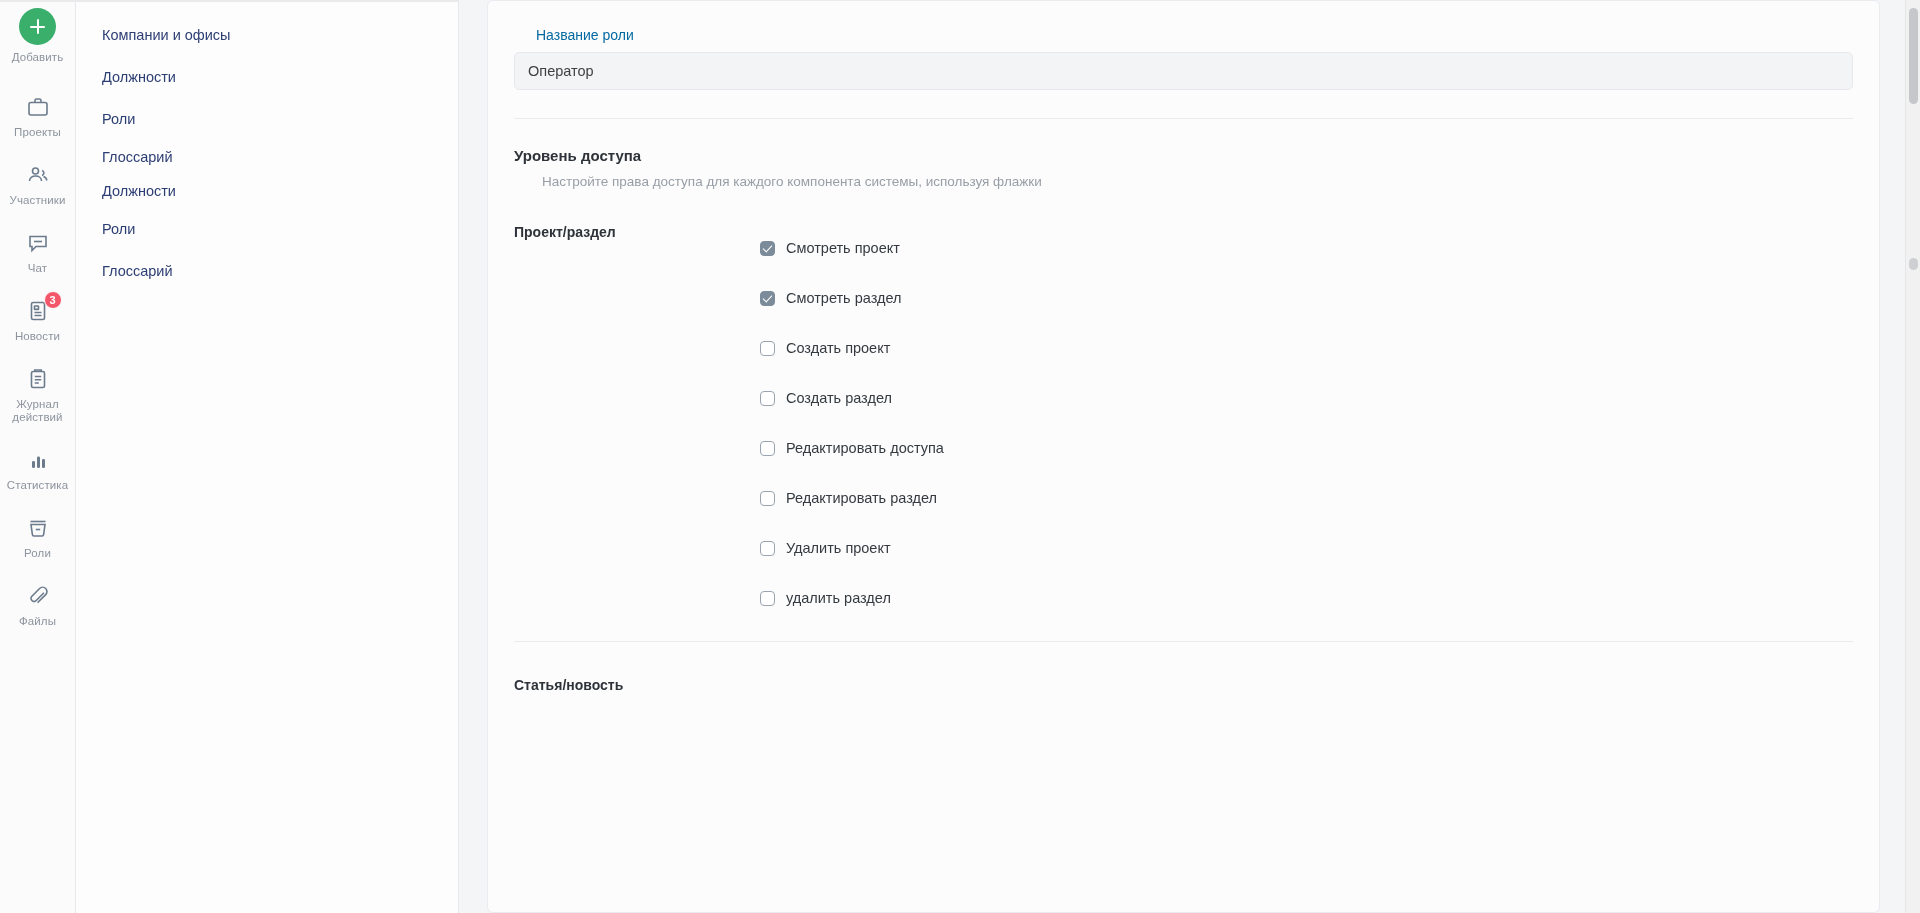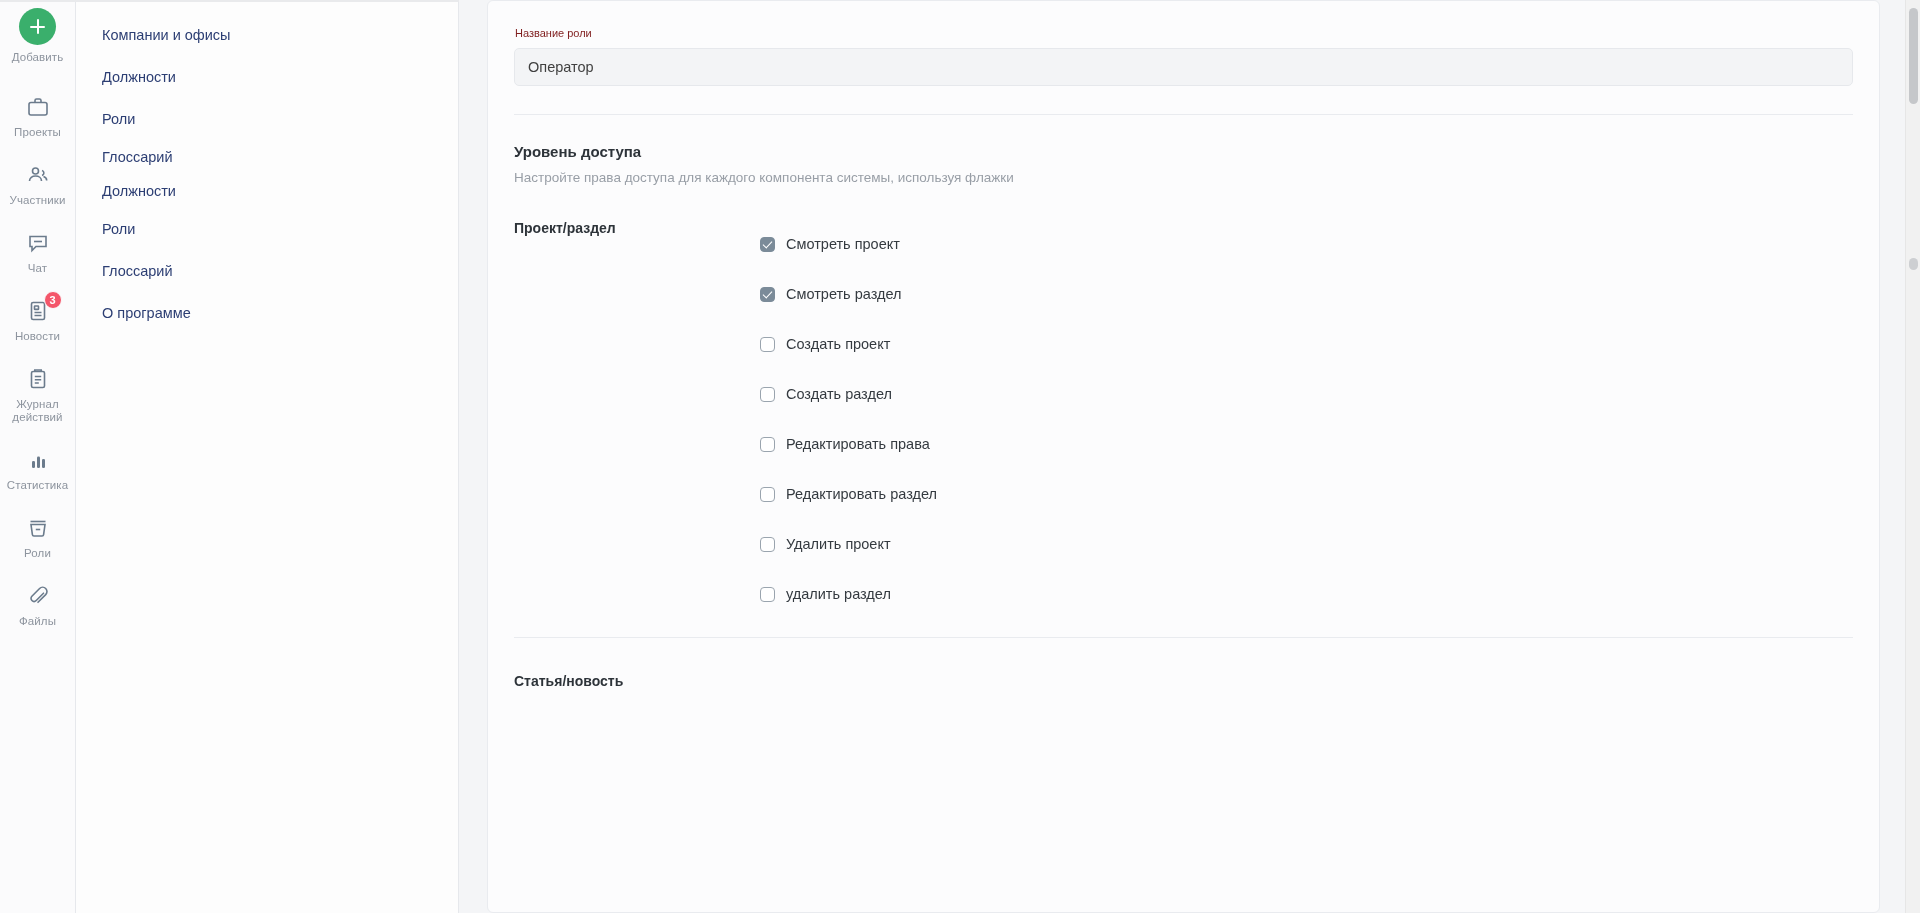--- a/index.html
+++ b/index.html
@@ -120,24 +120,25 @@
     padding: 26px 26px 0 26px;
     overflow: hidden;
     position: relative;
   }
   .rail-gutter {
     width: 40px; min-width: 40px;
     background: #f4f5f7;
   }
 
   .field-label {
-    font-size: 11px;
-    color: #7f1d1d;
+    font-size: 14px;
+    color: #0369a1;
     margin-bottom: 9px;
     padding-left: 1px;
+    margin-left: 21px;
   }
   .text-input {
     width: 100%;
     height: 38px;
     background: #f3f4f6;
     border: 1px solid #e6e8ec;
     border-radius: 5px;
     font-size: 14.5px;
     color: #404040;
     padding: 0 13px;
@@ -152,20 +153,21 @@
   .section-title {
     font-size: 15px;
     font-weight: bold;
     color: #2d3339;
     margin-top: 28px;
   }
   .section-sub {
     font-size: 13.5px;
     color: #989ea6;
     margin-top: 10px;
+    margin-left: 28px;
   }
 
   .perm-group {
     display: flex;
     padding: 34px 0 18px 0;
     border-bottom: 1px solid #e9ebef;
   }
   .perm-group:last-child { border-bottom: none; }
   .perm-name {
     width: 246px;
@@ -341,21 +343,20 @@
   </div>
 
   <div class="subnav">
     <div class="subnav-item">Компании и офисы</div>
     <div class="subnav-item">Должности</div>
     <div class="subnav-item">Роли</div>
     <div class="subnav-item tight">Глоссарий</div>
     <div class="subnav-item tight">Должности</div>
     <div class="subnav-item">Роли</div>
     <div class="subnav-item">Глоссарий</div>
-    <div class="subnav-item">О программе</div>
   </div>
 
   <div class="main-wrap">
     <div class="gutter"></div>
 
     <div class="card">
       <div class="field-label">Название роли</div>
       <input class="text-input" type="text" value="Оператор" style="">
 
       <div class="divider"></div>
@@ -378,21 +379,21 @@
           <div class="perm-row">
             <span class="cb"></span>
             <span class="cb-label">Создать проект</span>
           </div>
           <div class="perm-row">
             <span class="cb"></span>
             <span class="cb-label">Создать раздел</span>
           </div>
           <div class="perm-row">
             <span class="cb"></span>
-            <span class="cb-label">Редактировать права</span>
+            <span class="cb-label">Редактировать доступа</span>
           </div>
           <div class="perm-row">
             <span class="cb"></span>
             <span class="cb-label">Редактировать раздел</span>
           </div>
           <div class="perm-row">
             <span class="cb"></span>
             <span class="cb-label">Удалить проект</span>
           </div>
           <div class="perm-row">

